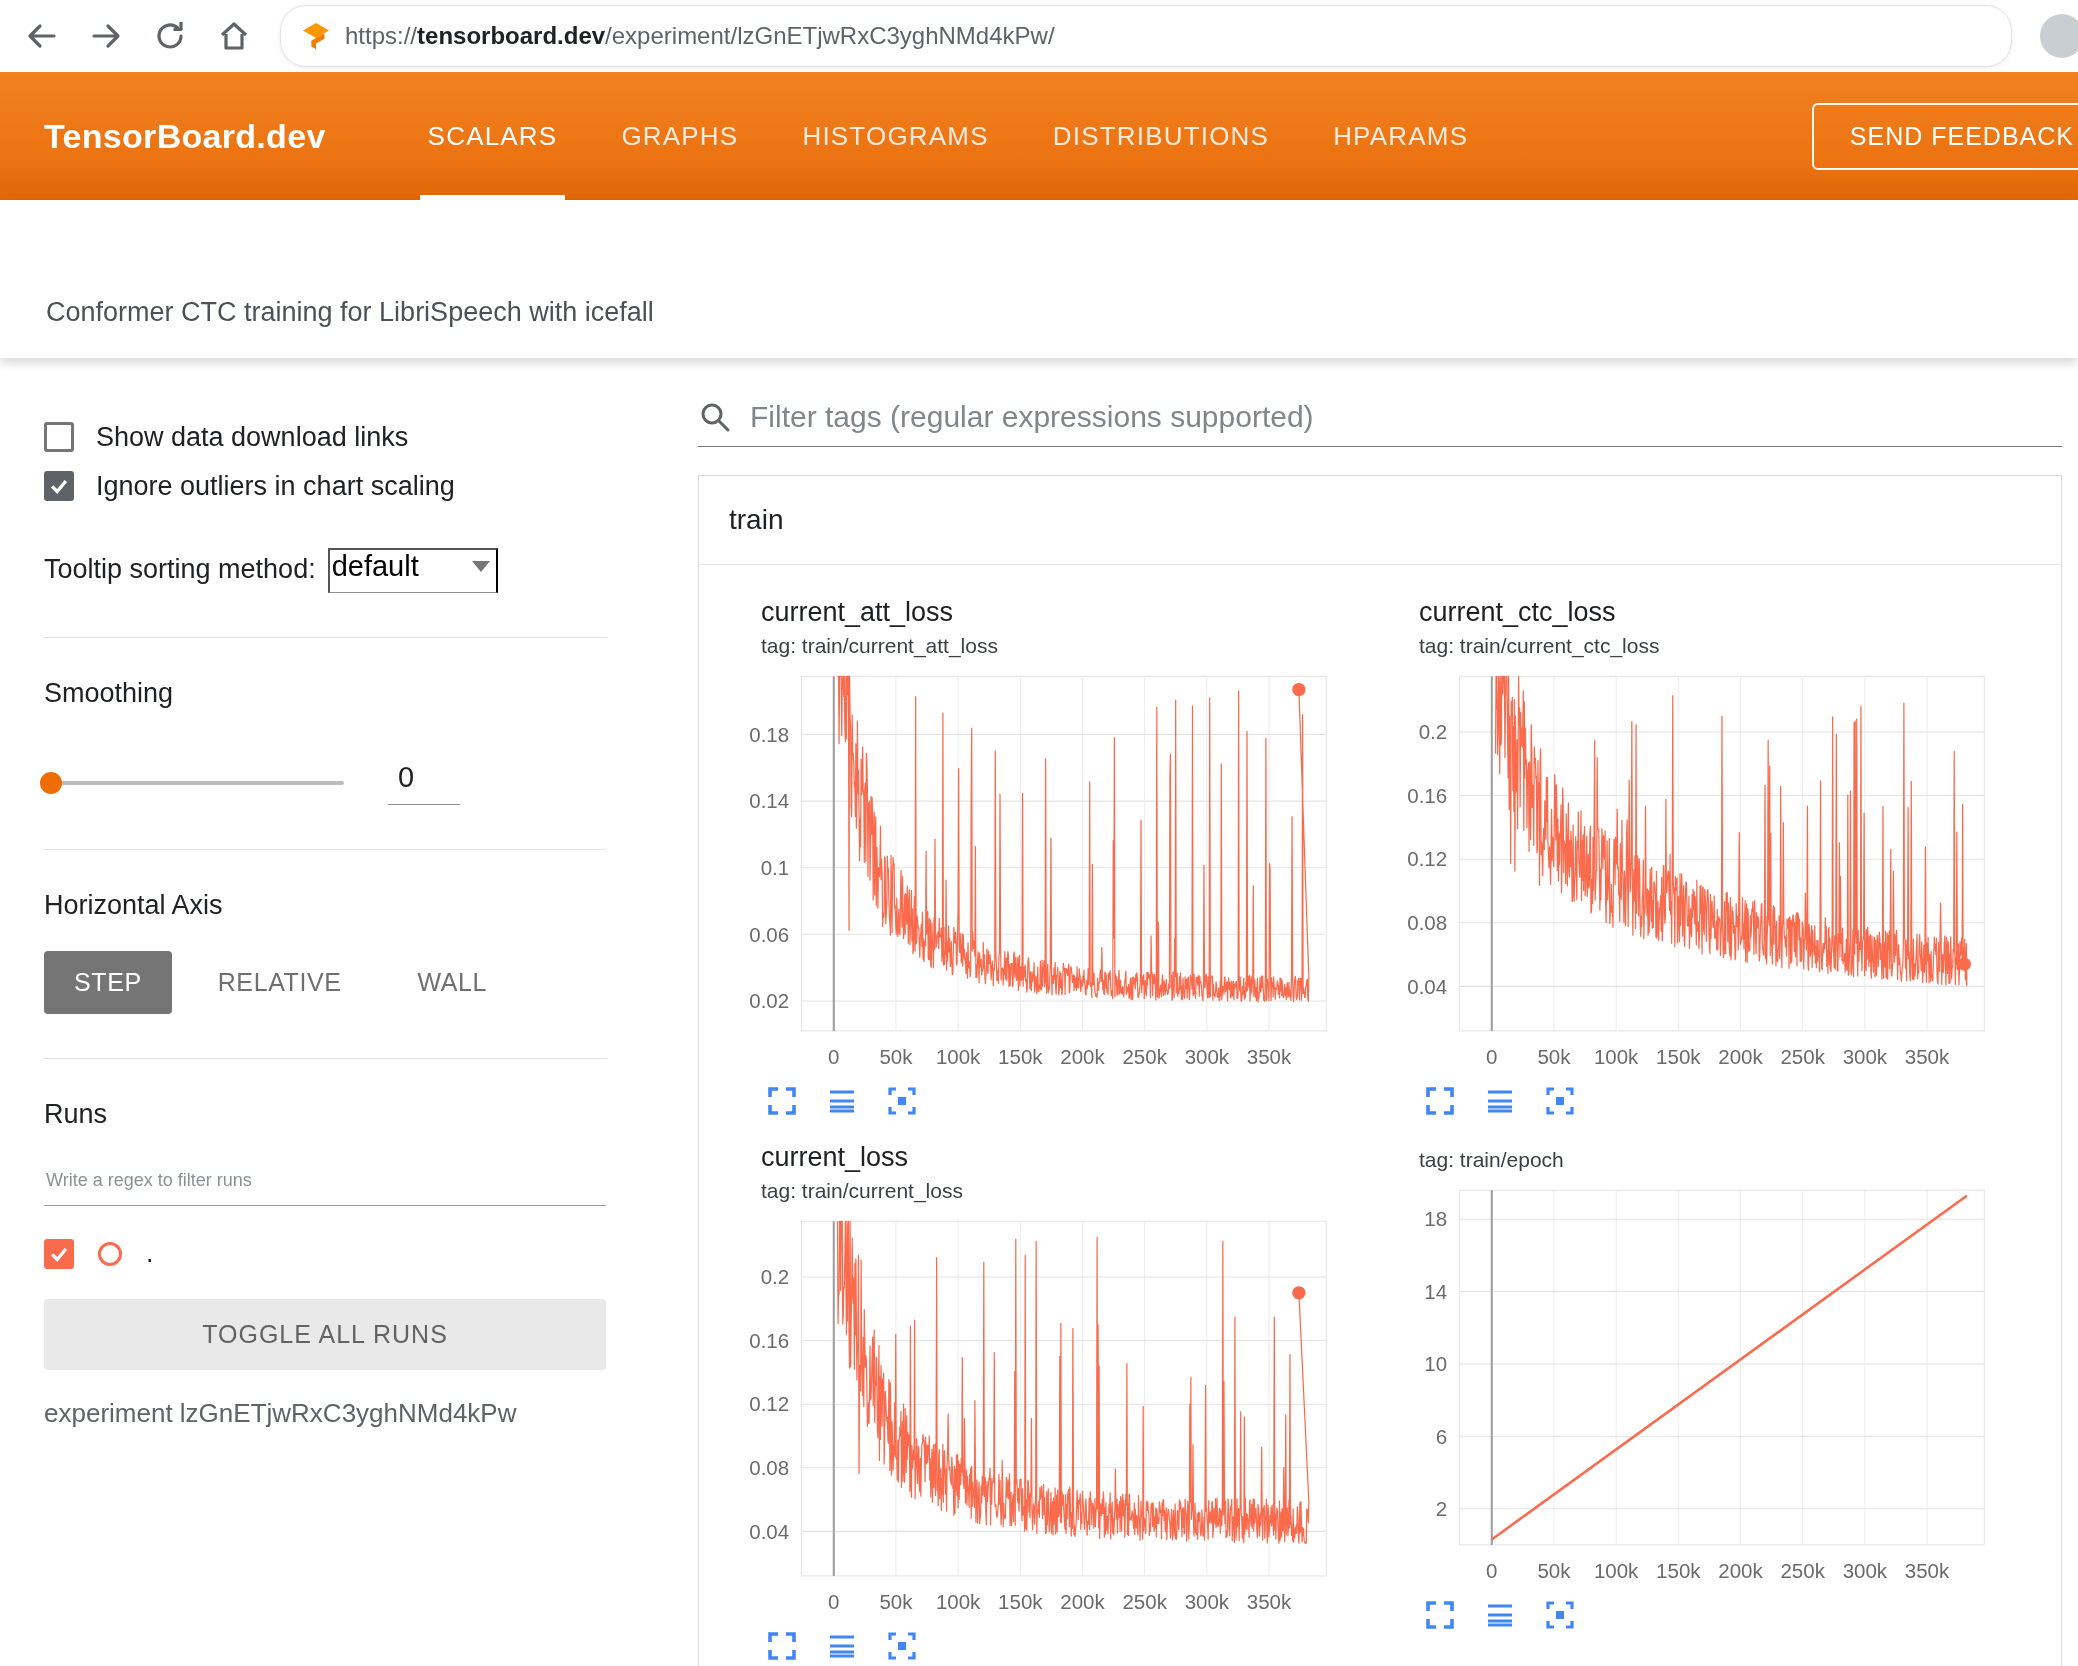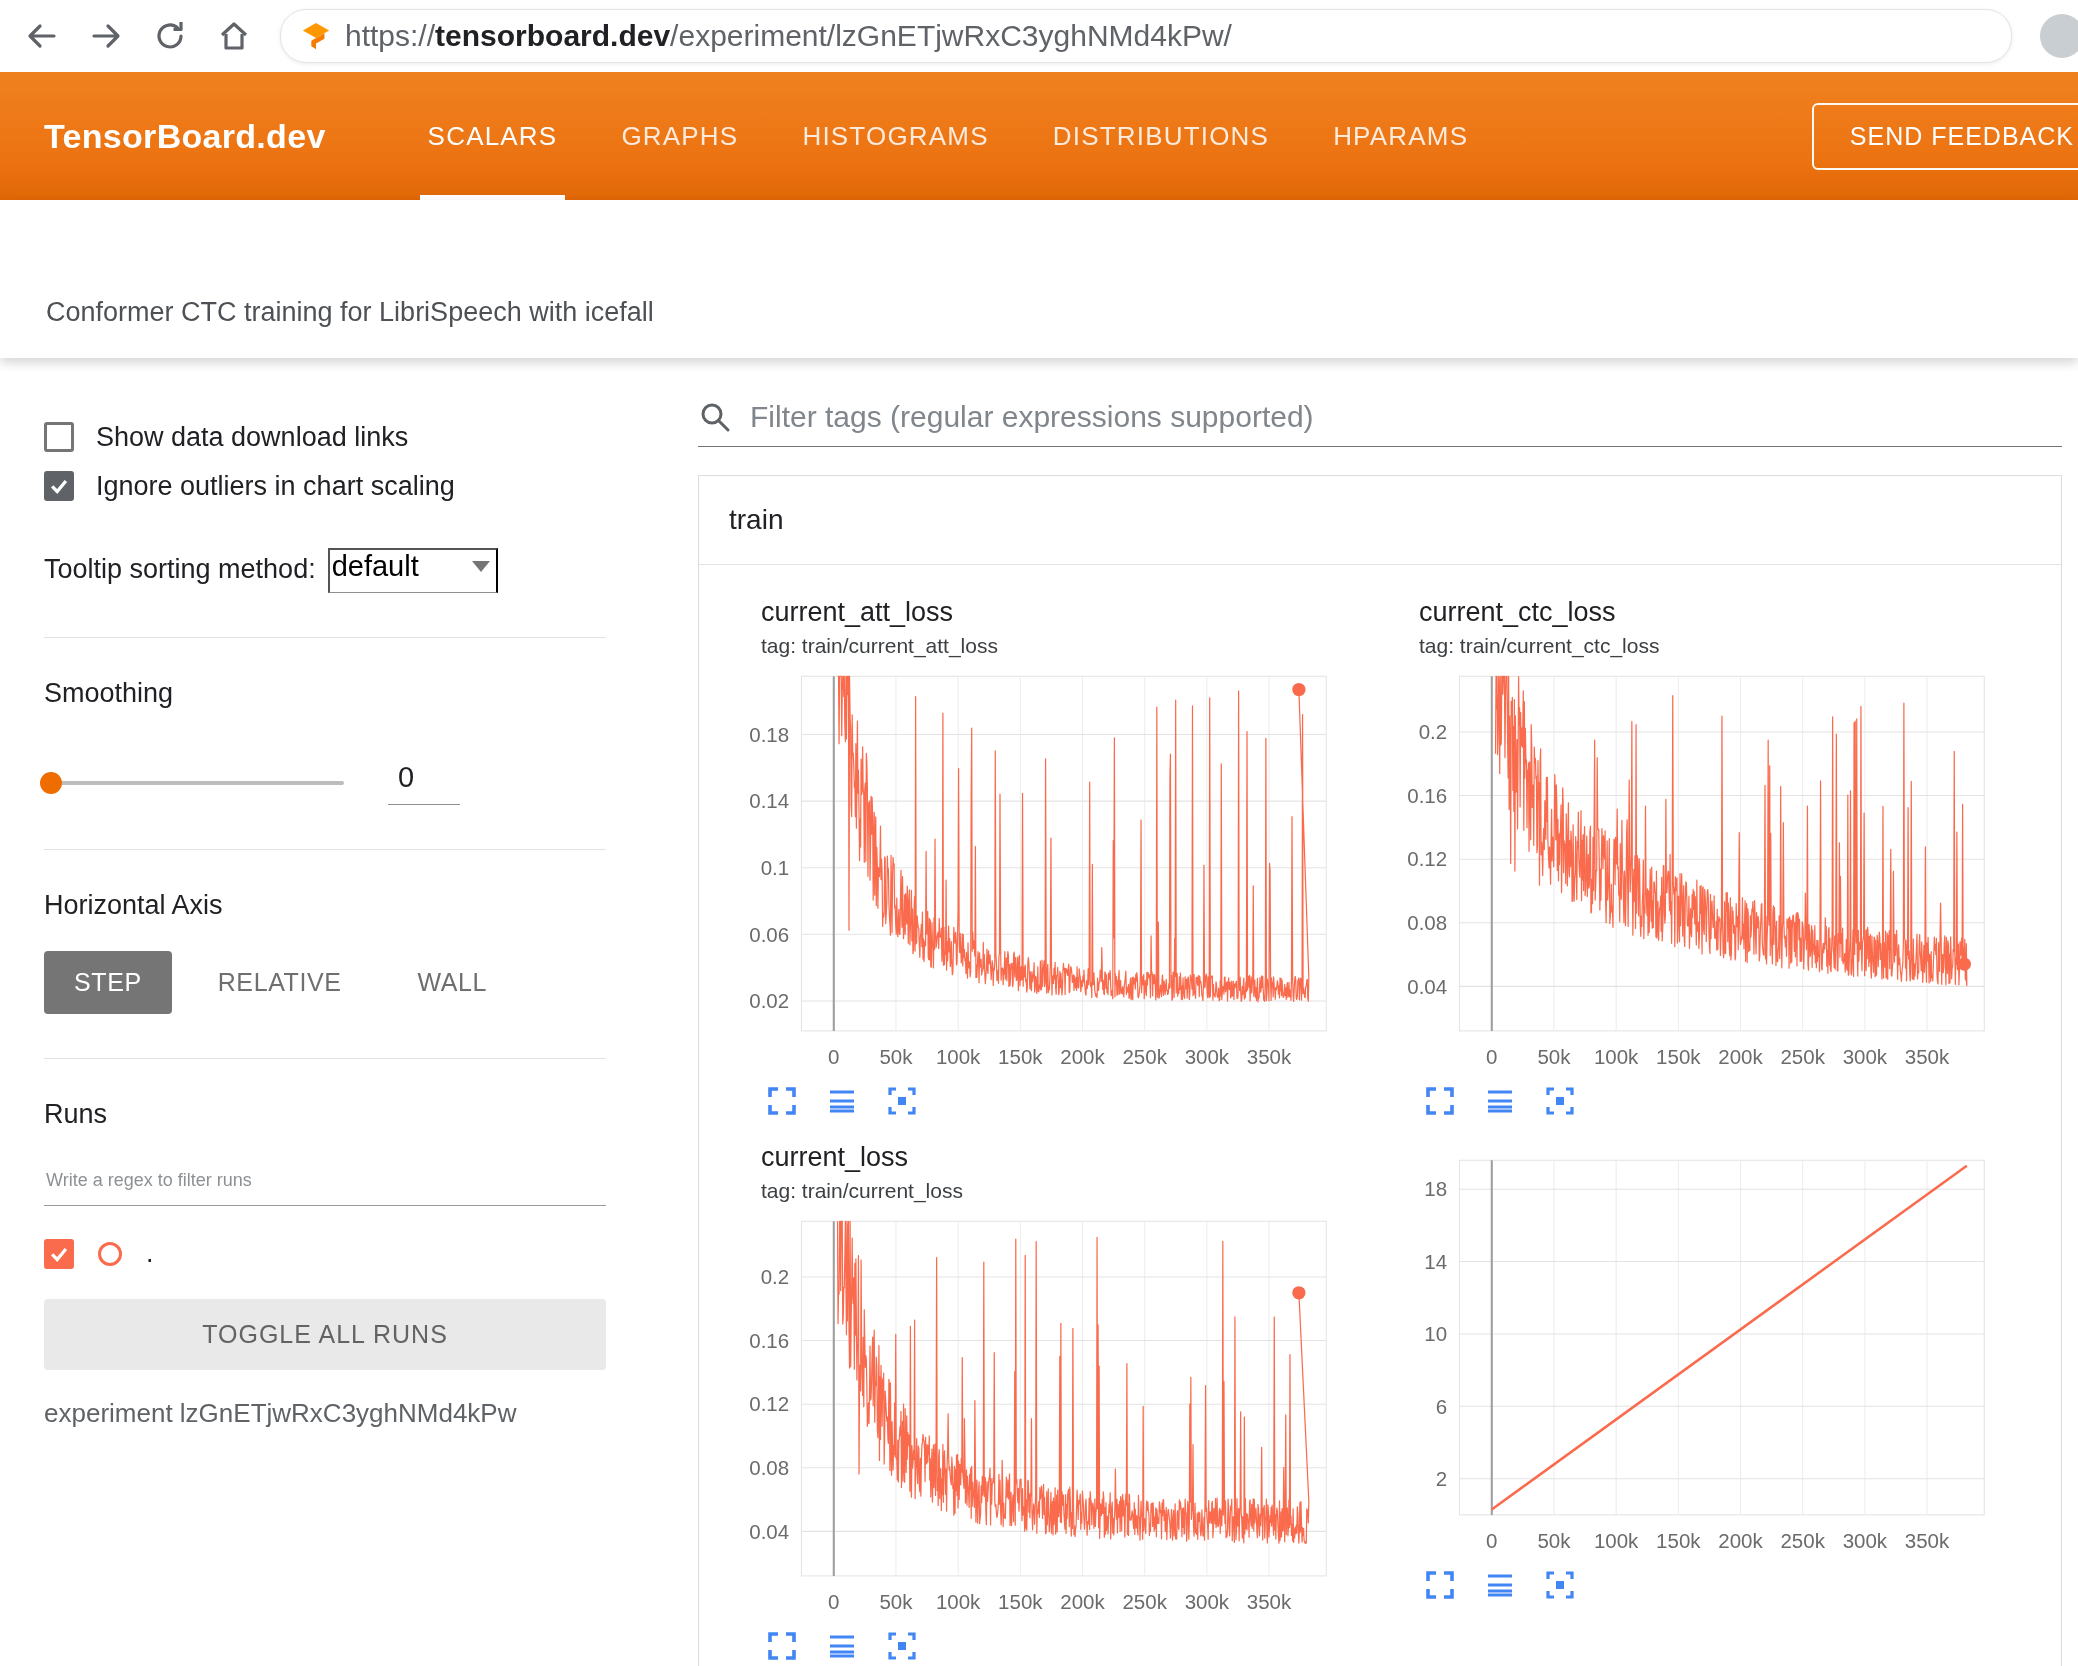--- a/index.html
+++ b/index.html
@@ -2,22 +2,22 @@
 <html><head>
 <meta charset="utf-8">
 <style>
   *{box-sizing:border-box;margin:0;padding:0}
   html,body{width:2078px;height:1666px;overflow:hidden;background:#fff;
     font-family:"Liberation Sans","DejaVu Sans",sans-serif;color:#202124}
 
   
   .browser-bar{height:72px;display:flex;align-items:center;gap:28px;padding:0 24px;background:#fff;position:relative}
   .nav-btn{background:none;border:none;display:flex;align-items:center;cursor:pointer}
-  .url-bar{flex:1;height:54px;border:1.5px solid #e2e4e8;border-radius:26px;display:flex;align-items:center;gap:14px;
-    padding:0 20px;font-size:30px;color:#5f6368;box-shadow:0 1px 4px rgba(0,0,0,.08);background:#fff}
+  .url-bar{flex:1;height:62px;border:1.5px solid #e2e4e8;border-radius:26px;display:flex;align-items:center;gap:14px;
+    padding:0 20px;font-size:24px;color:#5f6368;box-shadow:0 1px 4px rgba(0,0,0,.08);background:#fff}
   .url-host{color:#202124;font-weight:700}
   .avatar{flex:0 0 44px;width:44px;height:44px;border-radius:50%;background:#c9ced3;margin-right:-30px}
 
   
   .tb-header{height:128px;background:linear-gradient(180deg,#f0811f 0%,#ec7211 72%,#e06706 100%);
     display:flex;align-items:stretch;padding-left:44px;color:#fff;position:relative}
   .logo{font-size:34px;font-weight:700;align-self:center;letter-spacing:.3px}
   .tabs{display:flex;margin-left:70px}
   .tab{display:flex;align-items:center;padding:16px 32px;font-size:26px;letter-spacing:1.2px;
     color:rgba(255,255,255,.85);position:relative;cursor:pointer;background:none;border:none}
@@ -360,20 +360,21 @@
             <button class="tool-btn">
                 <svg width="34" height="34" viewBox="0 0 34 34">
                   <path d="M5 11V5h6M23 5h6v6M29 23v6h-6M11 29H5v-6" fill="none" stroke="#4285f4" stroke-width="3.2"></path>
                   <rect x="13" y="13" width="8" height="8" fill="#4285f4"></rect>
                 </svg>
               </button>
           </div>
         </div>
 
         <div class="chart-block">
+          <div class="chart-tag">tag: train/epoch</div>
           <svg class="chart-svg" viewBox="0 0 600 400">
               <rect x="78" y="10" width="512" height="346" fill="none" stroke="#e3e3e3"></rect>
               <line x1="109.54502369668246" x2="109.54502369668246" y1="10" y2="356" stroke="#ececec"></line>
               <text x="109.54502369668246" y="388" text-anchor="middle">0</text>
               <line x1="170.2085308056872" x2="170.2085308056872" y1="10" y2="356" stroke="#ececec"></line>
               <text x="170.2085308056872" y="388" text-anchor="middle">50k</text>
               <line x1="230.87203791469193" x2="230.87203791469193" y1="10" y2="356" stroke="#ececec"></line>
               <text x="230.87203791469193" y="388" text-anchor="middle">100k</text>
               <line x1="291.53554502369667" x2="291.53554502369667" y1="10" y2="356" stroke="#ececec"></line>
               <text x="291.53554502369667" y="388" text-anchor="middle">150k</text>

